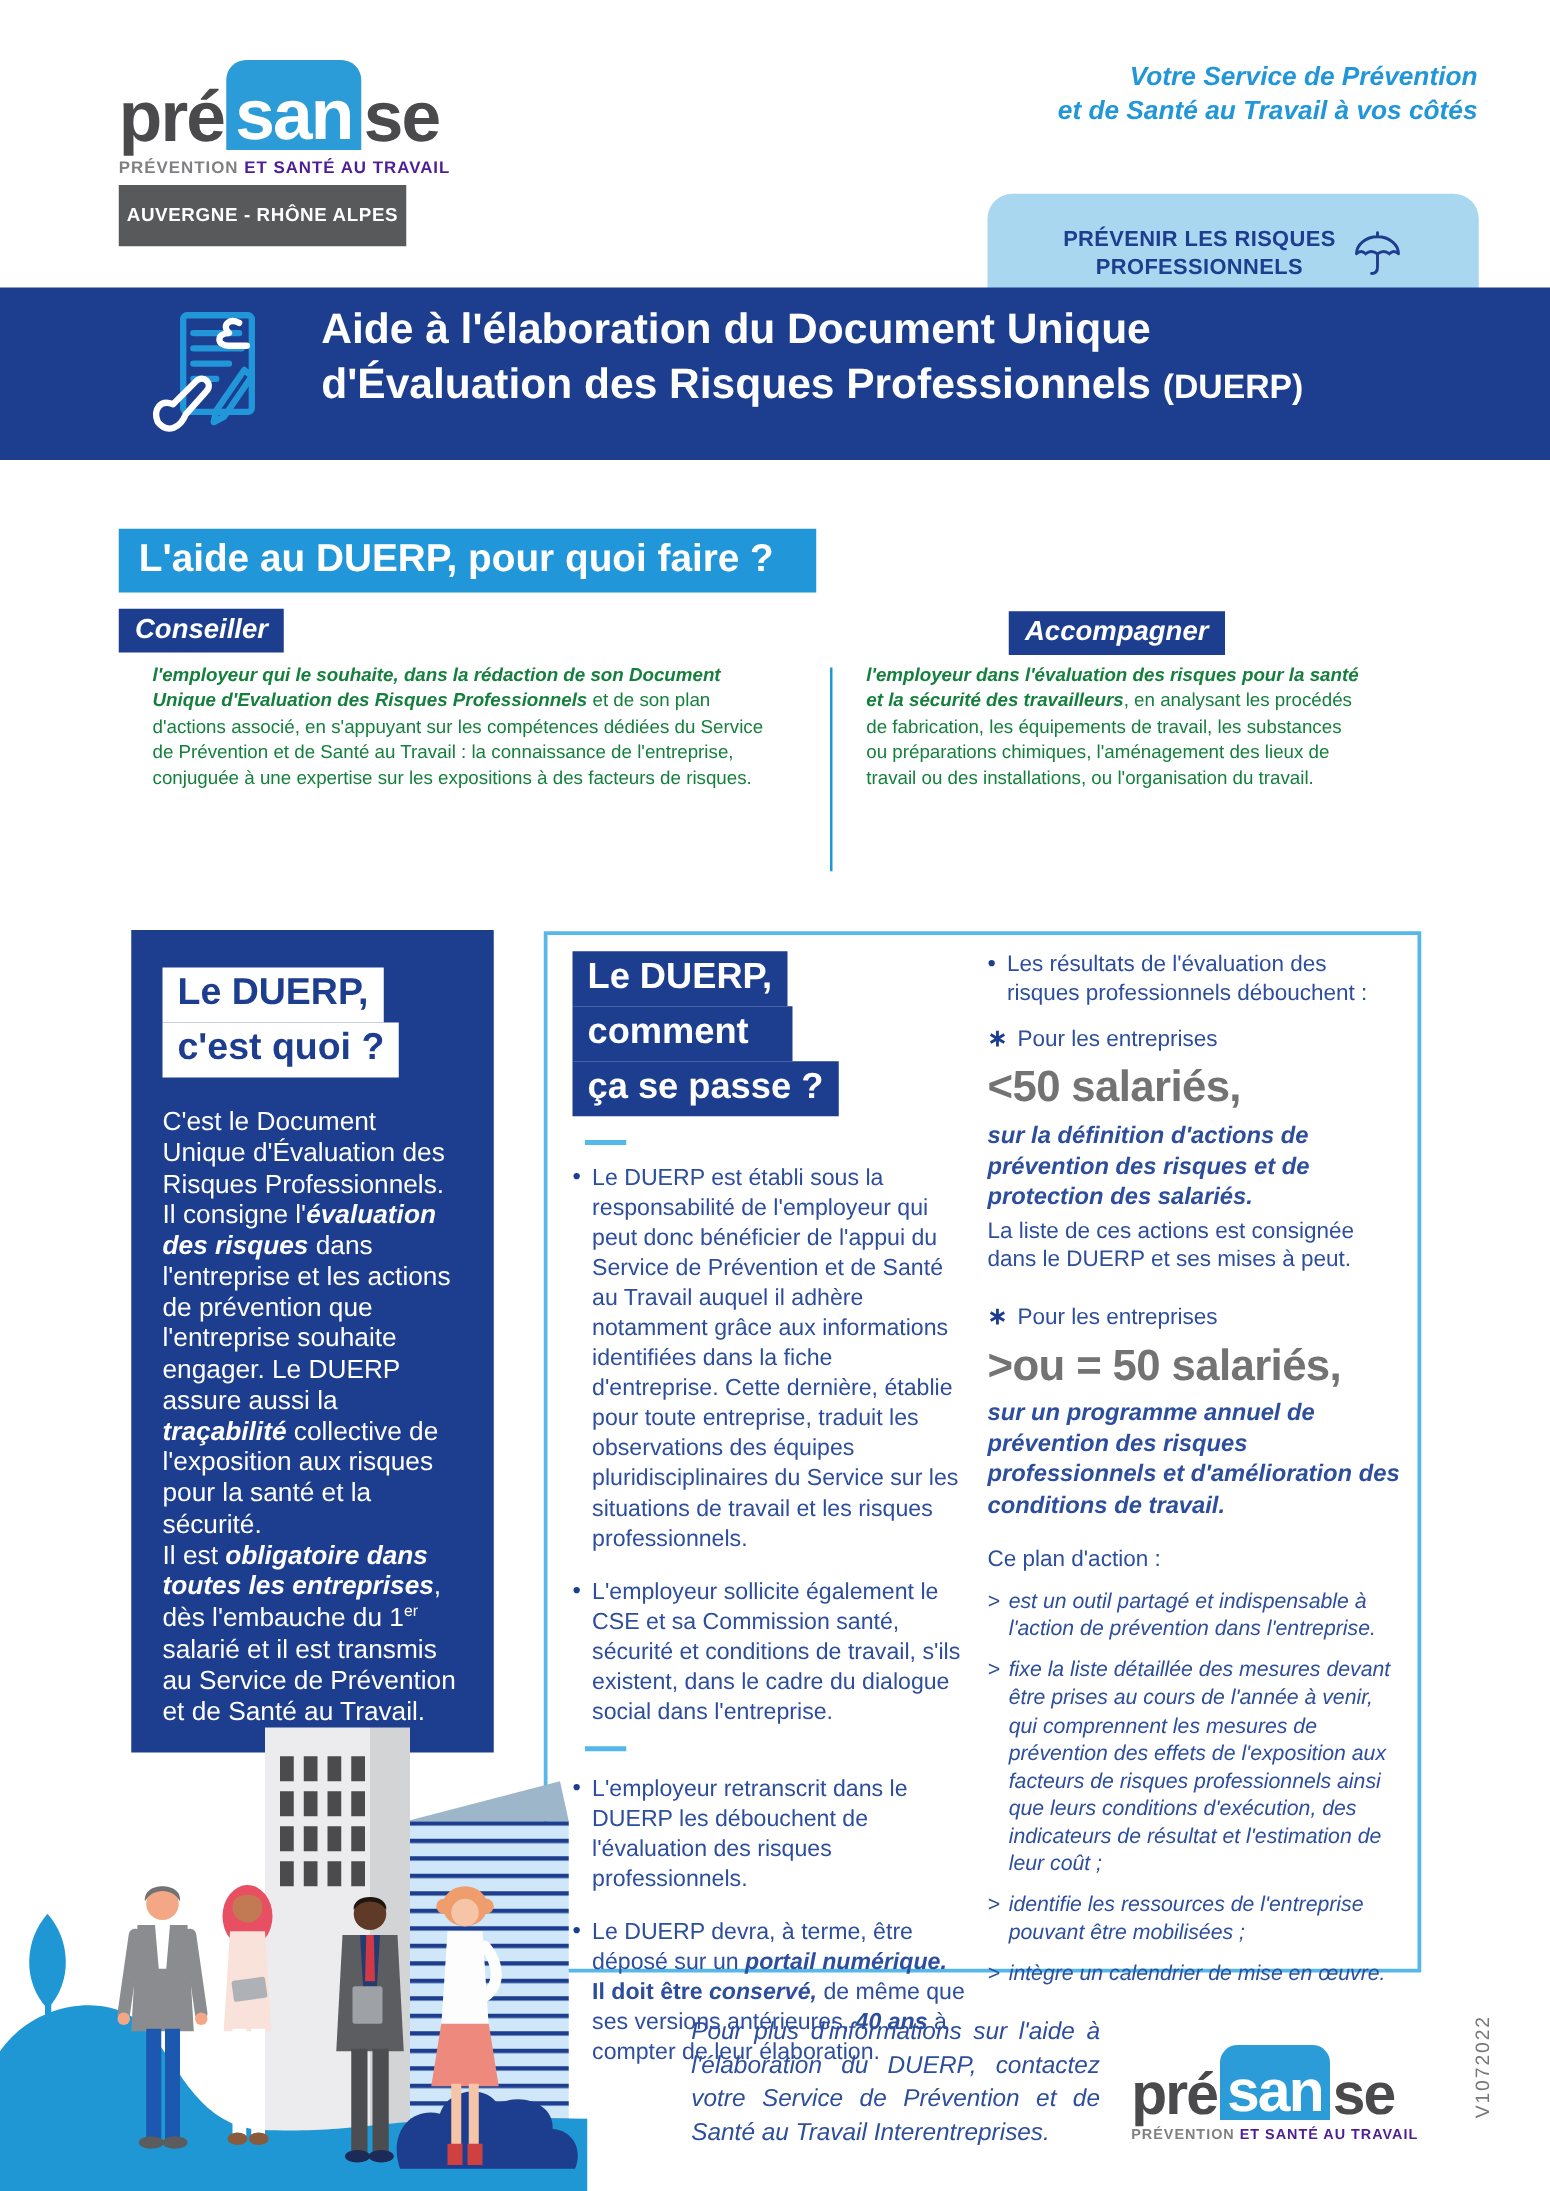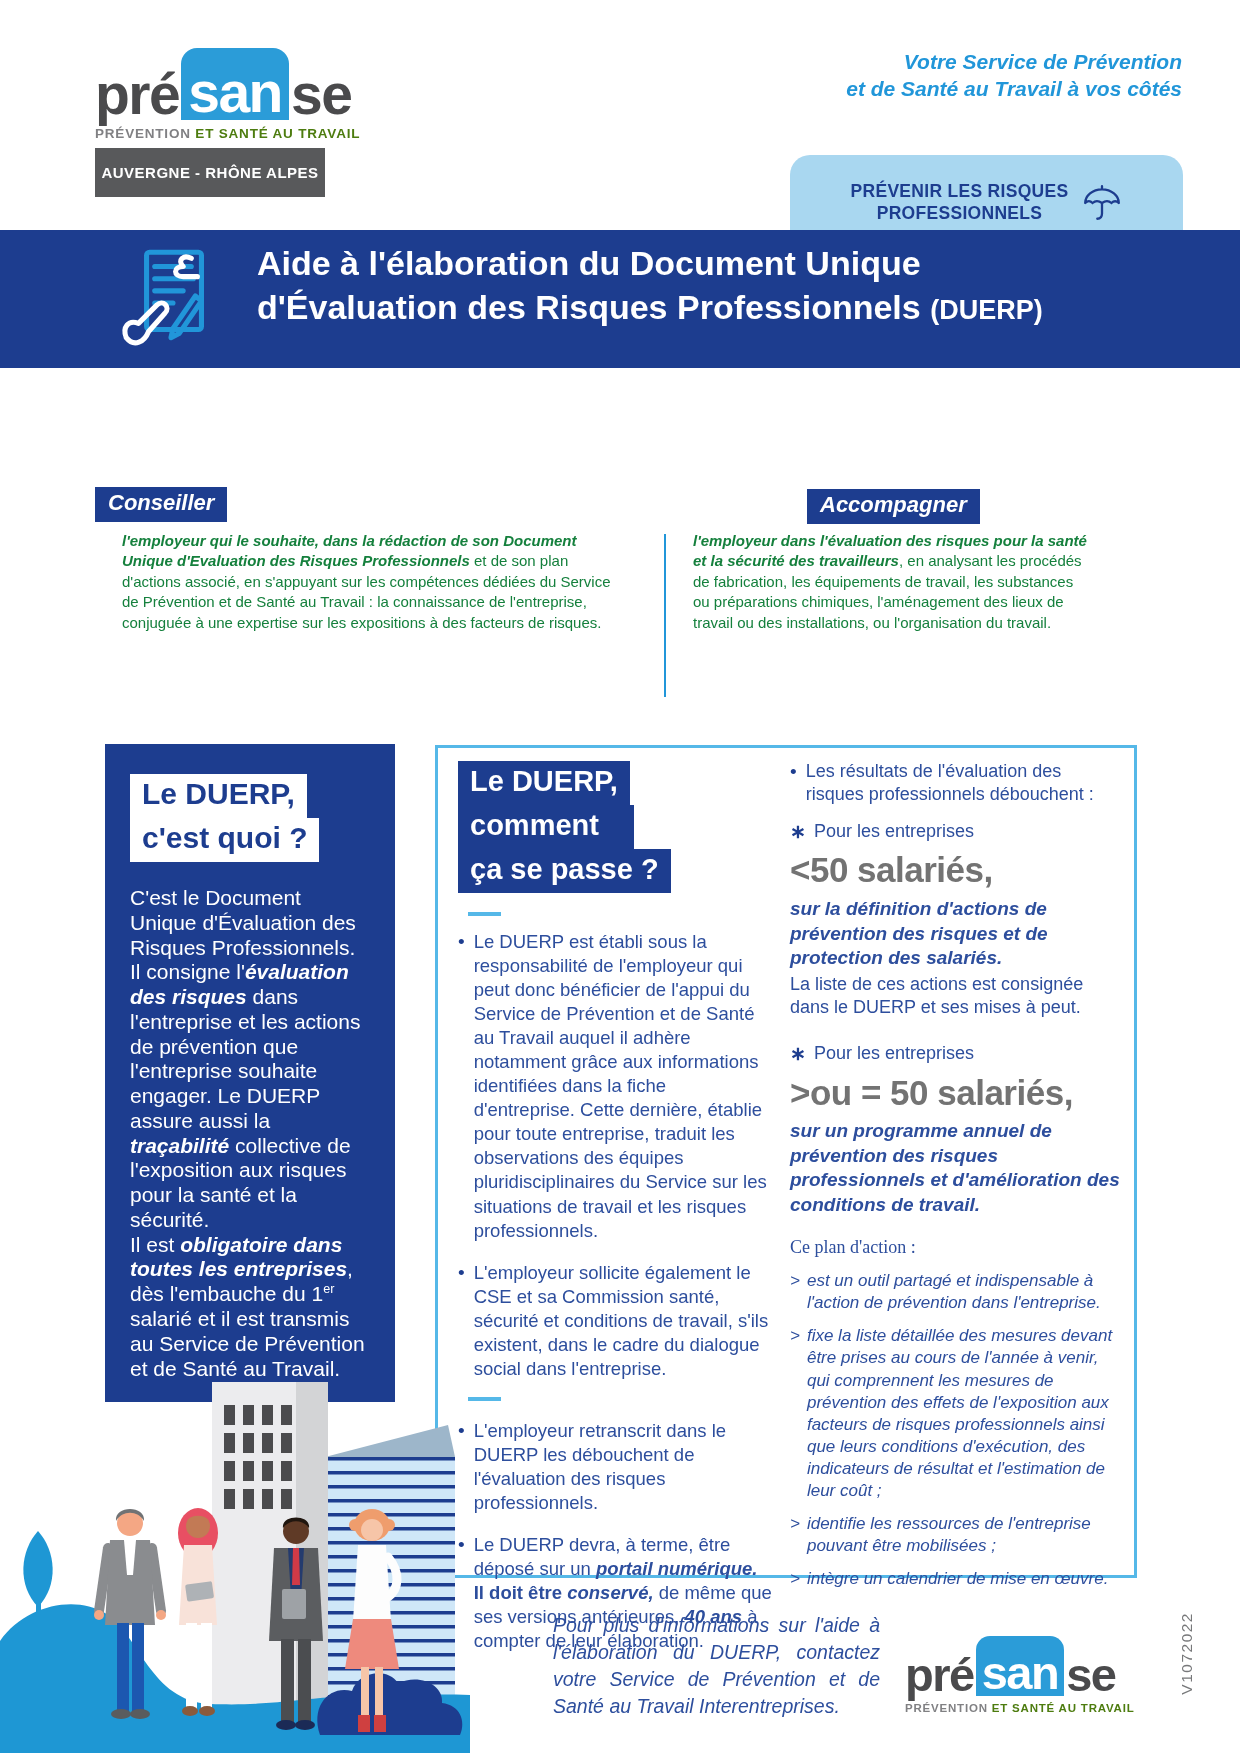--- a/index.html
+++ b/index.html
@@ -6,21 +6,21 @@
   .page{position:relative;width:1240px;height:1753px;background:#ffffff;overflow:hidden;
         font-family:"Liberation Sans", sans-serif;}
 
   
   .logo{position:absolute;}
   .logo-top{left:95px;top:48px;width:230px;}
   .logo-word{display:flex;align-items:flex-end;font-weight:bold;color:#4a4a4c;letter-spacing:-1.5px;line-height:0.92;}
   .logo-top .logo-word{font-size:57px;}
   .lg-san{background:#2b9cd8;color:#ffffff;padding:18px 7px 2px;border-radius:16px 16px 0 0;margin:0 2px;}
   .logo-tagline{margin-top:6px;font-size:13.5px;font-weight:bold;letter-spacing:0.8px;white-space:nowrap;}
-  .lt-gray{color:#808083;}.lt-blue{color:#4d7c0f;}
+  .lt-gray{color:#808083;}.lt-blue{color:#4c1d95;}
   .logo-region{margin-top:7px;background:#58595b;color:#ffffff;font-size:15px;font-weight:bold;
                text-align:center;padding:16px 0;letter-spacing:0.5px;}
   .logo-bottom{left:905px;top:1636px;width:235px;}
   .logo-bottom .logo-word{font-size:47px;}
   .logo-bottom .lg-san{padding:15px 6px 2px;border-radius:14px 14px 0 0;}
   .logo-bottom .logo-tagline{font-size:11.5px;}
 
   
   .top-tagline{position:absolute;right:58px;top:48px;text-align:right;color:#2196d9;
                font-size:21px;font-weight:bold;font-style:italic;line-height:1.3;}
@@ -69,21 +69,21 @@
 
   
   .results-col{position:absolute;left:790px;top:760px;width:332px;font-size:18px;line-height:1.3;color:#2d4e9d;}
   .results-col .bullet{margin-top:0;font-size:18px;}
   .star-row{display:flex;margin-top:13px;}
   .star{color:#1d3d8f;font-weight:bold;margin-right:8px;font-size:19px;}
   .big-size{font-size:35px;font-weight:bold;color:#737373;letter-spacing:-0.5px;margin:3px 0 4px;}
   .detail{font-weight:bold;font-style:italic;font-size:19px;line-height:1.3;}
   .note{margin-top:2px;}
   .sr2{margin-top:22px;}
-  .plan-title{margin-top:18px;font-family:Liberation Serif, serif;}
+  .plan-title{margin-top:18px;}
   .plan-item{display:flex;margin-top:11px;font-style:italic;font-size:17px;line-height:1.3;}
   .chev{margin-right:7px;}
 
   
   .illustration{position:absolute;left:0;top:1373px;z-index:5;}
   .footer-contact{position:absolute;left:553px;top:1612px;width:327px;font-size:19.5px;font-style:italic;
                   line-height:1.38;text-align:justify;color:#2d4e9d;}
   .version{position:absolute;right:44px;top:1612px;writing-mode:vertical-rl;transform:rotate(180deg);
            color:#77787a;font-size:15.5px;letter-spacing:1.5px;}
 
@@ -142,20 +142,21 @@
     </svg>
     <div class="band-text">
       <div class="band-title">
         <span>Aide à l'élaboration du Document Unique</span><br>
         <span>d'Évaluation des Risques Professionnels</span>
         <span class="acronym">(DUERP)</span>
       </div>
     </div>
   </div>
 
+  <div class="why-heading">L'aide au DUERP, pour quoi faire ?</div>
 
   <div class="col-label conseiller-label">Conseiller</div>
   <div class="col-para conseiller-para"><span class="s-bi">l'employeur qui le souhaite, dans la rédaction de son Document Unique d'Evaluation des Risques Professionnels </span><span class="s-n">et de son plan d'actions associé, en s'appuyant sur les compétences dédiées du Service de Prévention et de Santé au Travail : la connaissance de l'entreprise, conjuguée à une expertise sur les expositions à des facteurs de risques.</span></div>
 
   <div class="v-divider"></div>
 
   <div class="col-label accompagner-label">Accompagner</div>
   <div class="col-para accompagner-para"><span class="s-bi">l'employeur dans l'évaluation des risques pour la santé et la sécurité des travailleurs</span><span class="s-n">, en analysant les procédés de fabrication, les équipements de travail, les substances ou préparations chimiques, l'aménagement des lieux de travail ou des installations, ou l'organisation du travail.</span></div>
 
   <div class="what-box">

